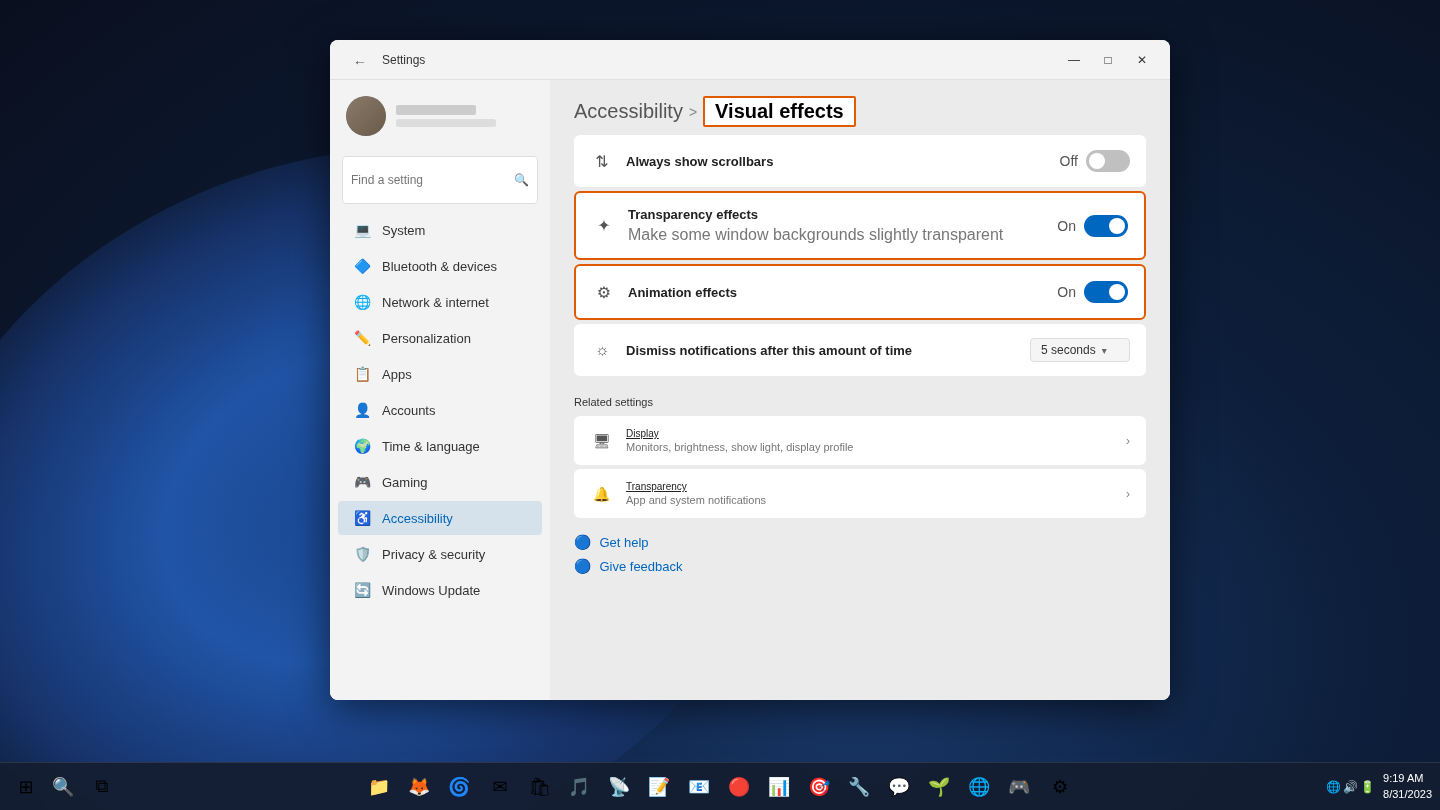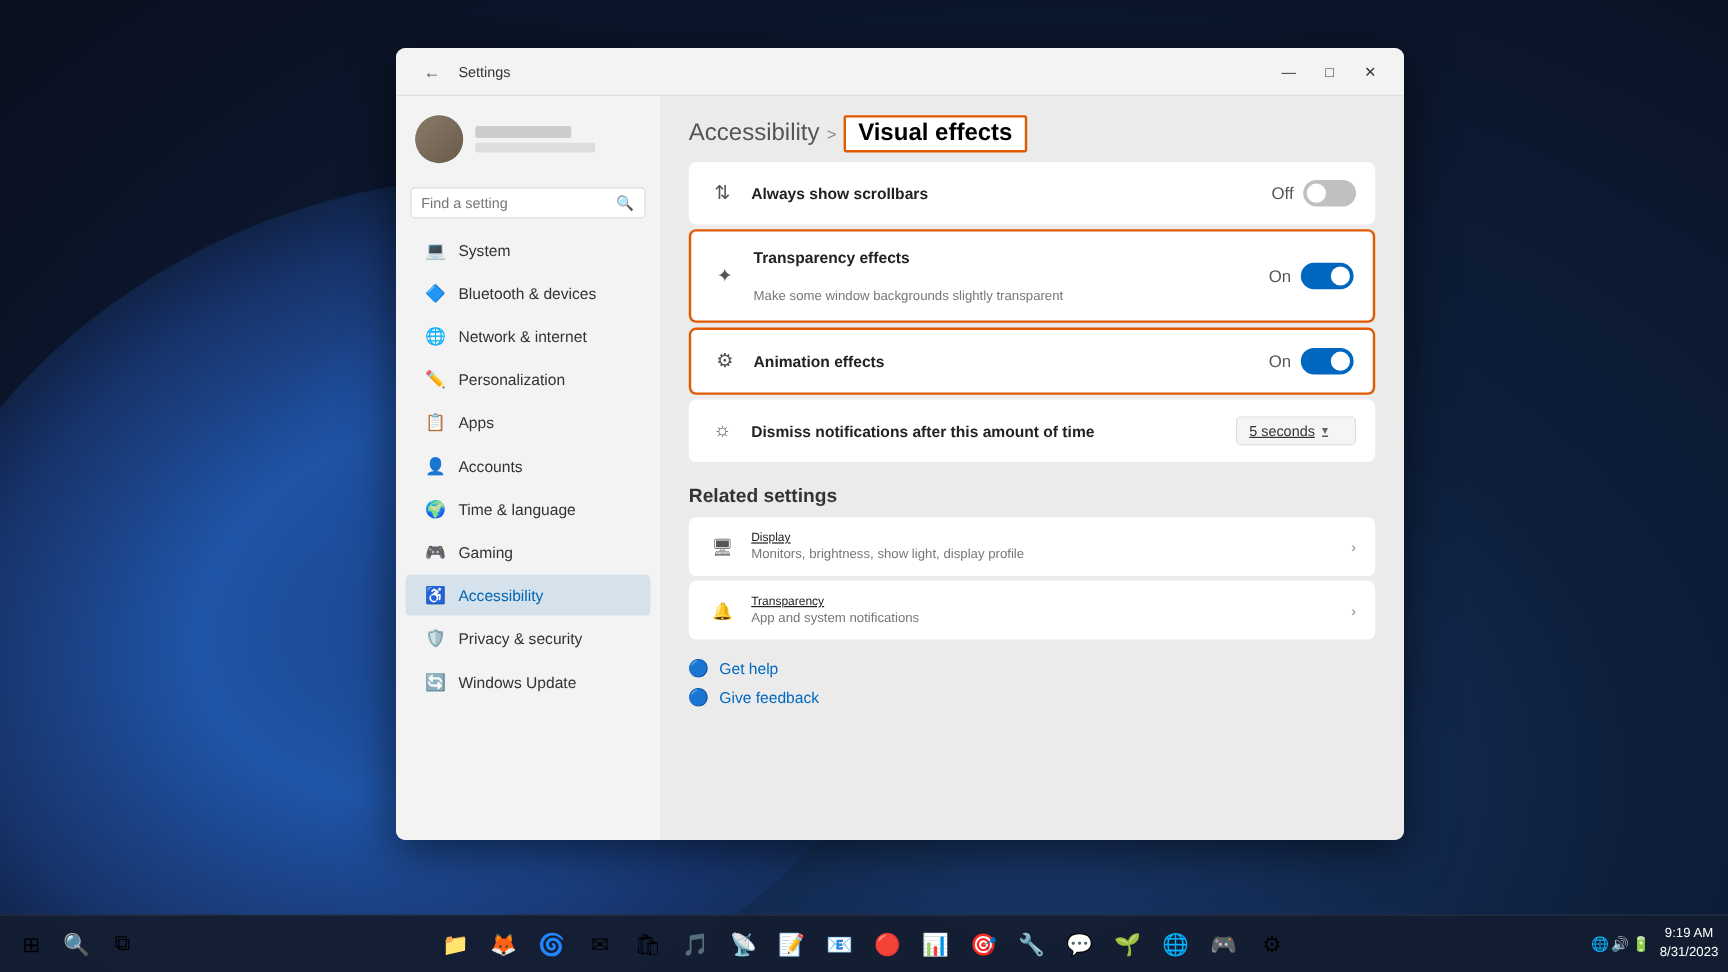--- a/index.html
+++ b/index.html
@@ -85,21 +85,21 @@
       width: 36px;
       height: 36px;
       display: flex;
       align-items: center;
       justify-content: center;
       border-radius: 4px;
       cursor: pointer;
       font-size: 18px;
     }
     .taskbar-time {
-      text-align: center;
+      text-align: left;
       font-size: 11px;
       color: #fff;
       line-height: 1.4;
     }
     .taskbar-sys {
       display: flex;
       align-items: center;
       gap: 2px;
       font-size: 12px;
       color: #fff;
@@ -236,21 +236,21 @@
       width: 100px;
       border-radius: 2px;
     }
     .search-box {
       margin: 4px 12px 8px;
       display: flex;
       align-items: center;
       background: #fff;
       border: 1px solid #ddd;
       border-radius: 4px;
-      padding: 5px 8px;
+      padding: 16px 8px;
       gap: 6px;
     }
     .search-input {
       border: none;
       outline: none;
       background: transparent;
       font-size: 12px;
       color: #555;
       flex: 1;
       width: 100%;
@@ -358,23 +358,23 @@
     }
     .setting-text {
       flex: 1;
     }
     .setting-label {
       font-size: 13px;
       color: #222;
       font-weight: 700;
     }
     .setting-sublabel {
-      font-size: 11px;
+      font-size: 16px;
       color: #777;
-      margin-top: 19px;
+      margin-top: 4px;
     }
     .setting-control {
       display: flex;
       align-items: center;
       gap: 8px;
       flex-shrink: 0;
     }
     .setting-status {
       font-size: 14px;
       color: #555;
@@ -410,31 +410,30 @@
       align-items: center;
       gap: 6px;
       background: #f5f5f5;
       border: 1px solid #ddd;
       border-radius: 4px;
       padding: 4px 10px;
       font-size: 12px;
       color: #333;
       cursor: pointer;
       min-width: 100px;
-      text-decoration: underline;
     }
     .dropdown-arrow {
       font-size: 10px;
       color: #666;
     }
 
     
     .section-header {
-      font-size: 16px;
-      font-weight: 700;
+      font-size: 11px;
+      font-weight: 400;
       color: #333;
       padding: 16px 0 8px;
     }
 
     
     .related-row {
       background: #fff;
       border-radius: 6px;
       display: flex;
       align-items: center;

